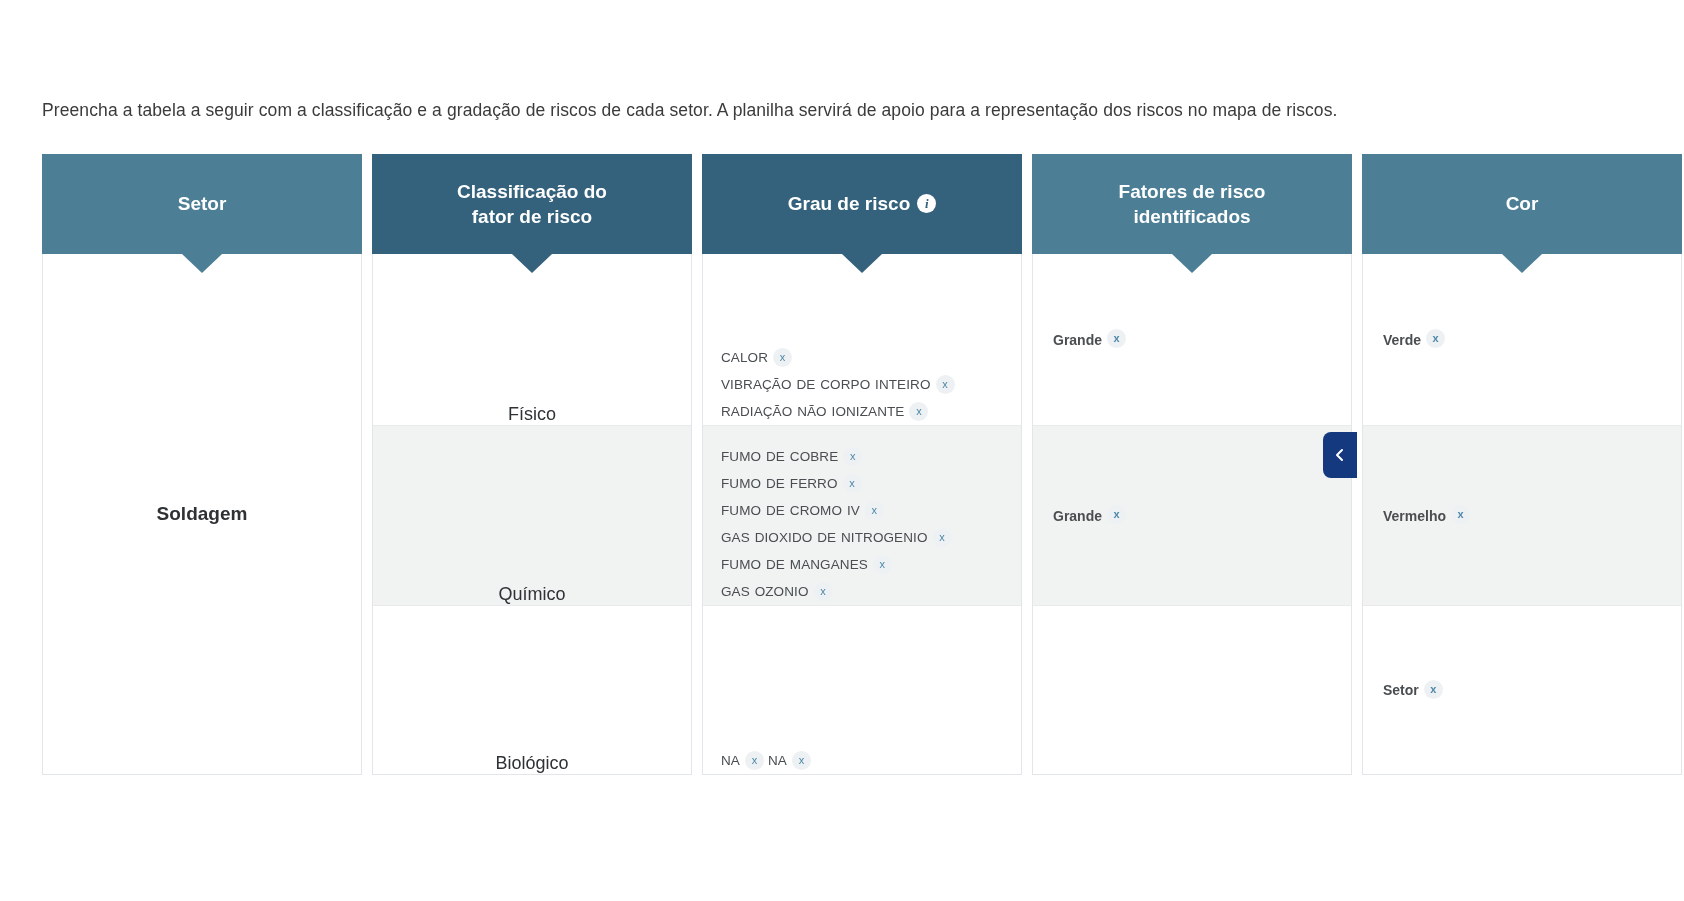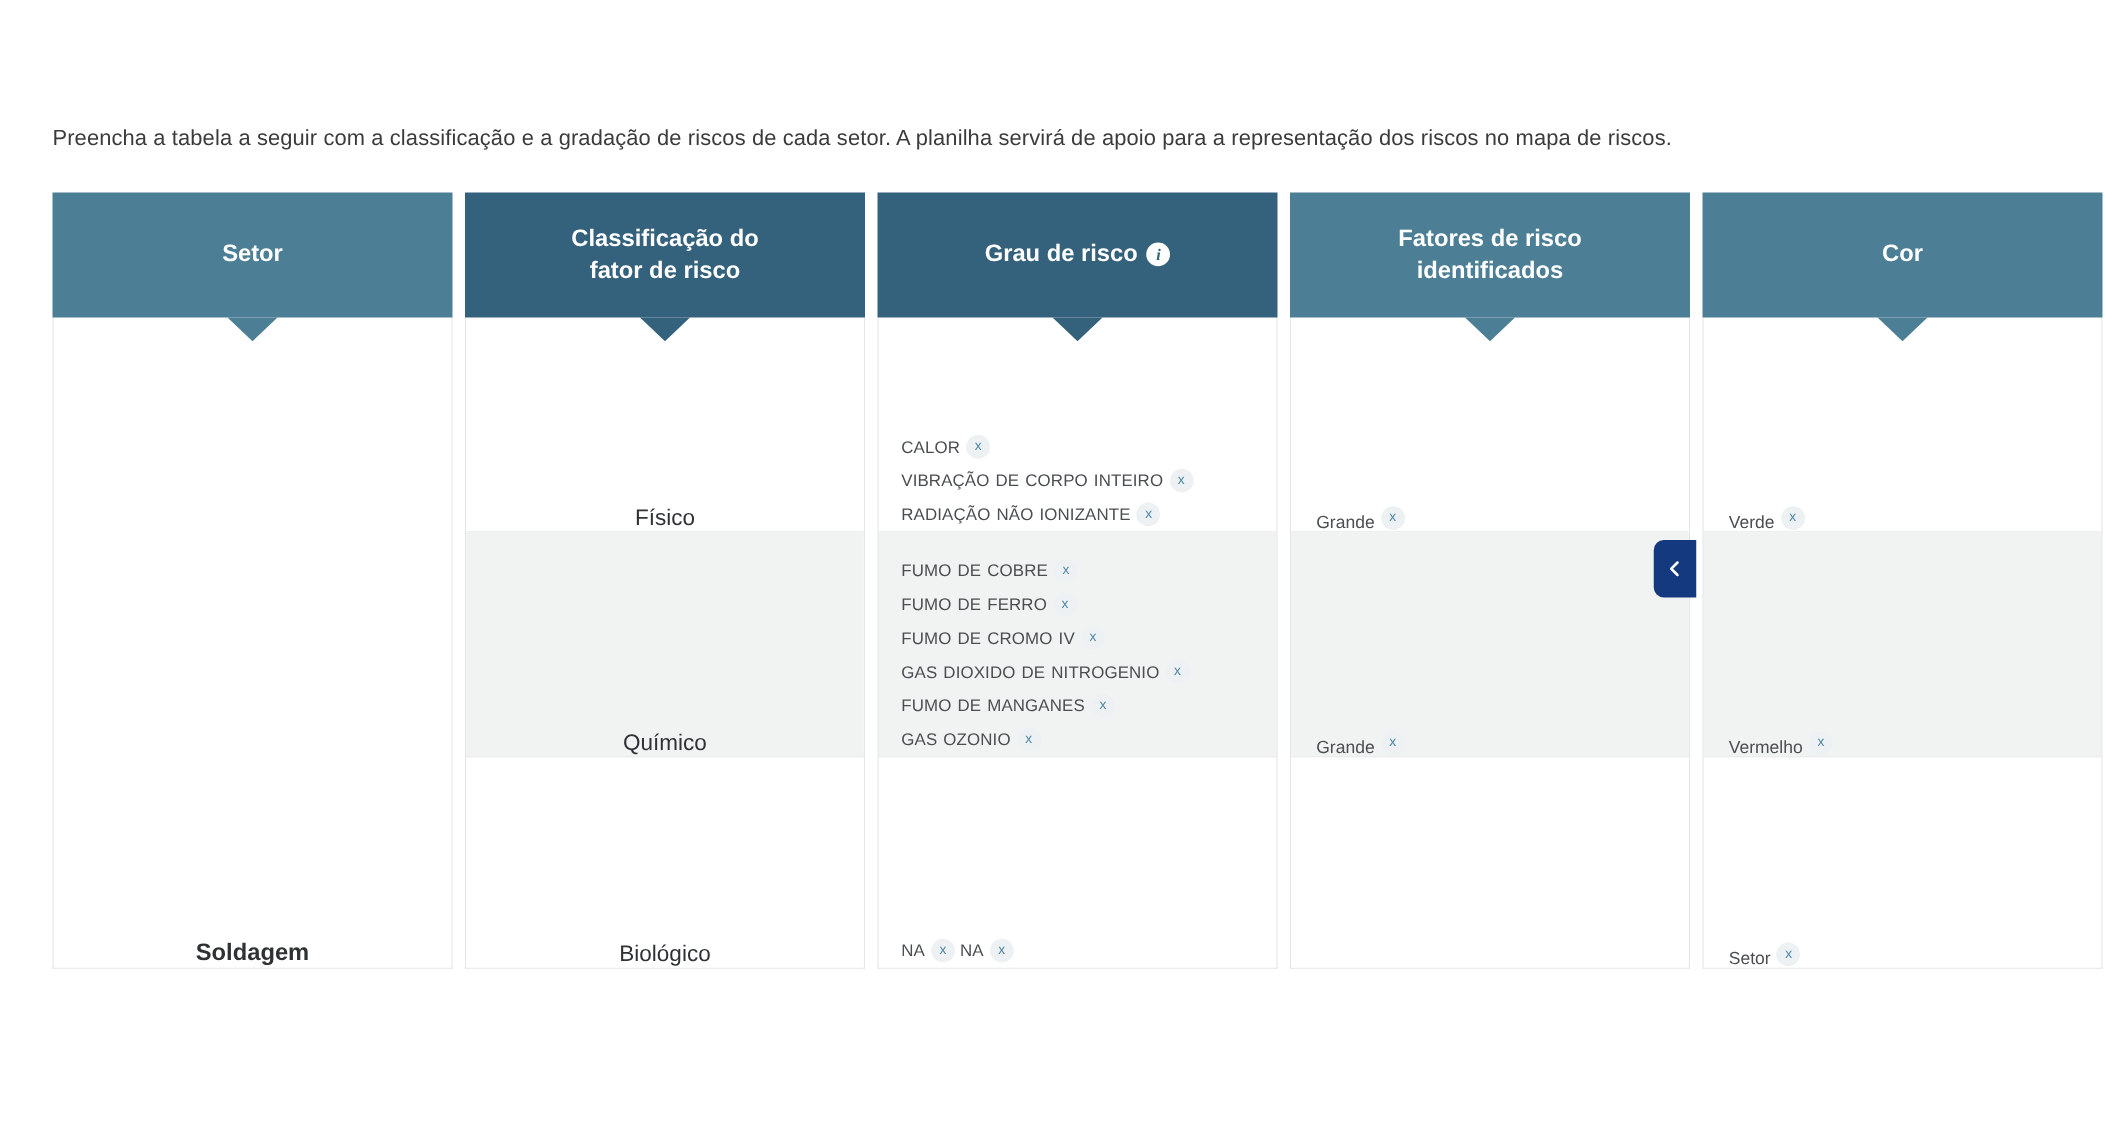--- a/index.html
+++ b/index.html
@@ -101,21 +101,21 @@
 
   .col {
     border: 1px solid #e3e6e8;
     border-top: none;
     background: #ffffff;
   }
 
   .sector-col {
     height: 520px;
     display: flex;
-    align-items: flex-end;
+    align-items: center;
     justify-content: center;
     background: #ffffff;
   }
   .sector-name {
     font-size: 19px;
     font-weight: bold;
     color: #2f3234;
   }
 
   .cell {
@@ -166,21 +166,21 @@
     margin: 0 4px 0 5px;
     position: relative;
     top: -1px;
     cursor: pointer;
   }
 
   .value-txt {
     font-size: 14px;
     color: #4a4e51;
   }
-  .cell.value-cell { align-items: flex-end; padding-left: 20px; }
+  .cell.value-cell { align-items: center; padding-left: 20px; font-weight: bold; }
 
   
   .side-tab {
     position: absolute;
     right: -4px;
     top: 432px;
     width: 34px;
     height: 46px;
     background: #14397f;
     border-radius: 8px 0 0 8px;

